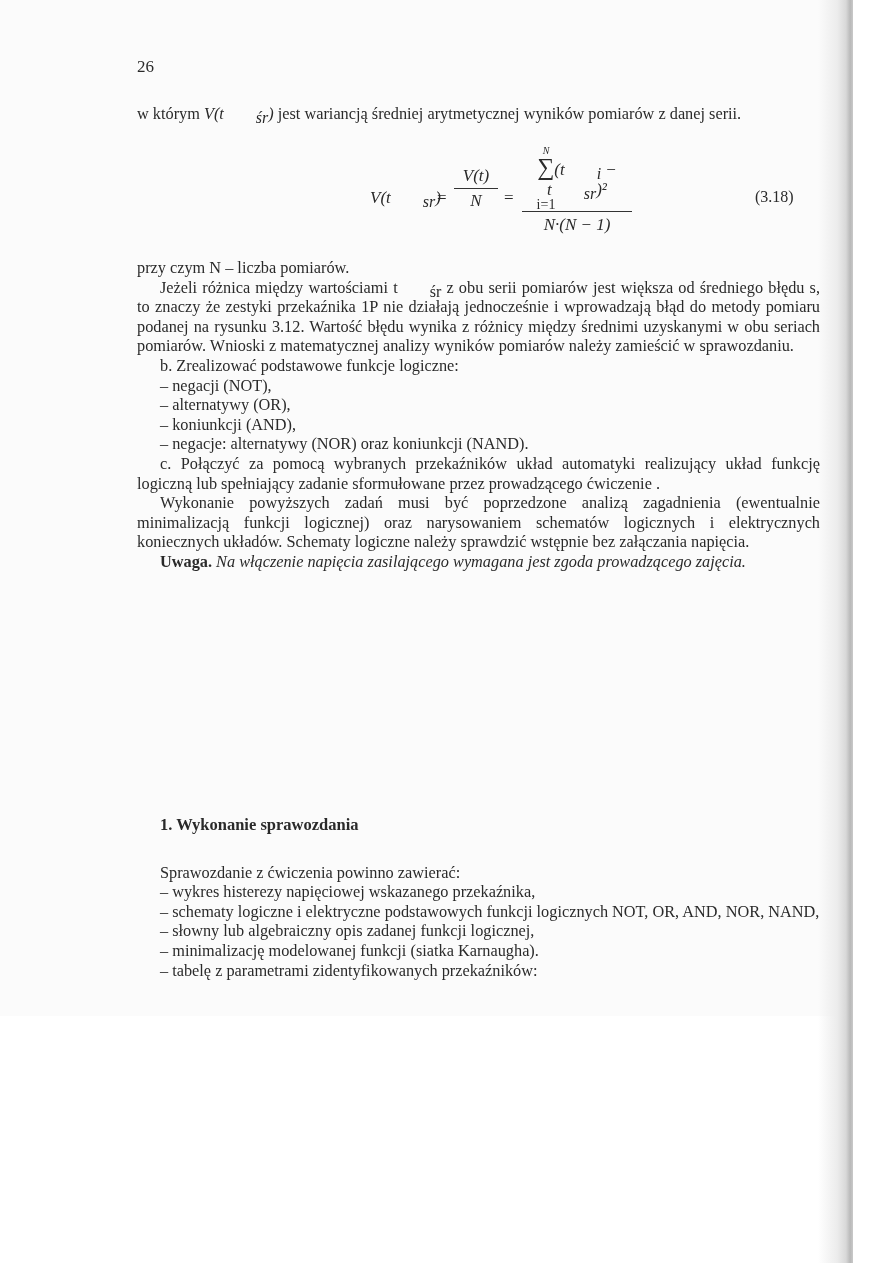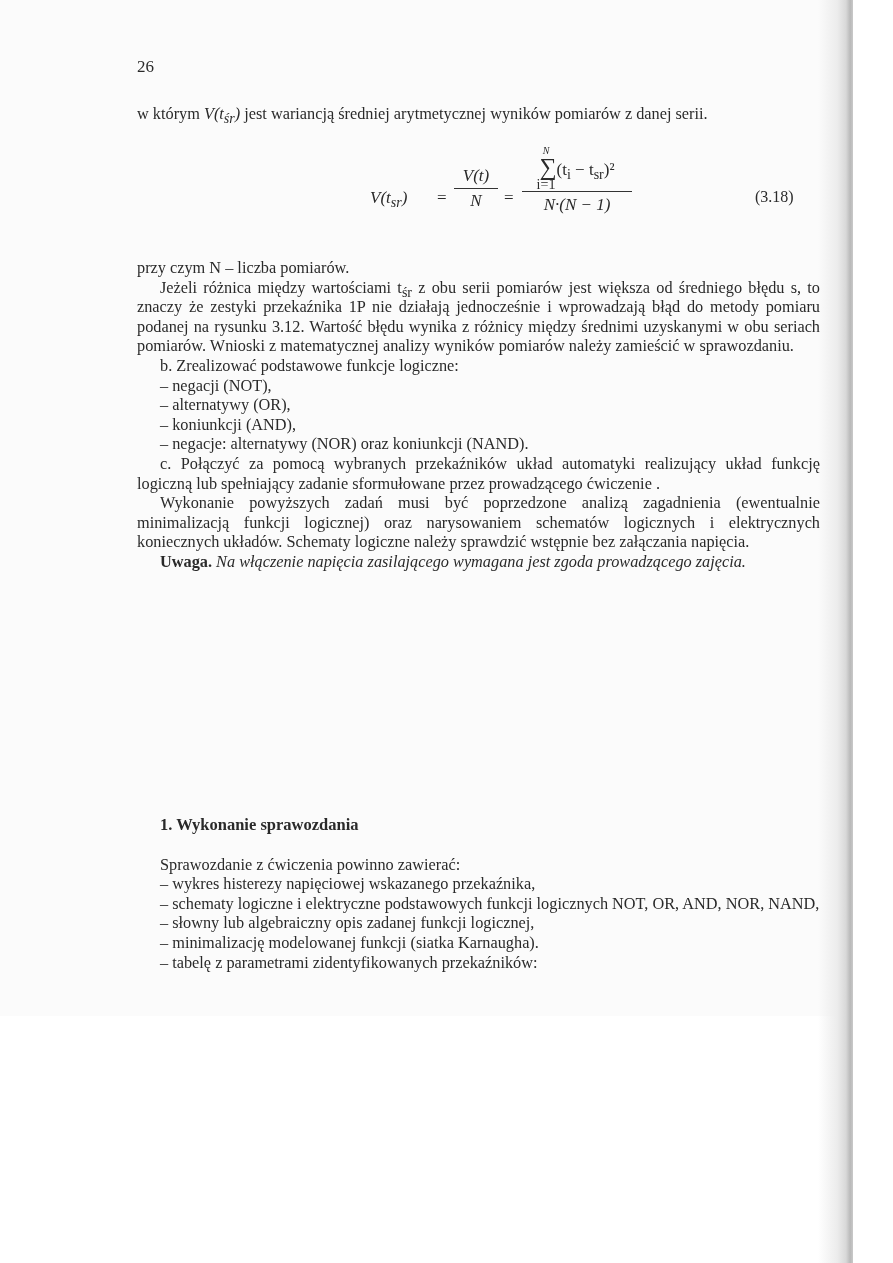--- a/index.html
+++ b/index.html
@@ -17,35 +17,35 @@
     position: absolute; top: 0; left: 818px; width: 35px; height: 1263px;
     background: linear-gradient(to right, rgba(251,251,251,0) 0%, #ececec 55%, #d8d8d8 80%, #b9b9b9 92%, #c9c9c9 100%);
   }
   .text { position: absolute; left: 137px; width: 683px; font-size: 16.3px; line-height: 19.6px; }
   .pagenum { position: absolute; left: 137px; top: 57px; font-size: 17px; }
   p { margin: 0; text-align: justify; }
   .ind { text-indent: 23px; }
   .li { padding-left: 23px; }
   .italic { font-style: italic; }
   .bold { font-weight: bold; margin-top: 16px; }
-  sub { font-size: 14px; line-height: 0; }
+  sub { font-size: 16px; line-height: 0; margin-left: 32px; }
   .formula {
     position: absolute; left: 370px; top: 145px; width: 470px; height: 90px;
     font-size: 17px;
   }
   .f-lhs { position: absolute; left: 0; top: 43px; font-style: italic; }
   .f-frac1 { position: absolute; left: 84px; top: 21px; width: 44px; text-align: center; }
   .f-frac1 .num, .f-frac1 .den { display: block; font-style: italic; }
   .f-frac1 .bar { display: block; border-top: 1px solid #333; margin: 2px 0; }
   .f-eq1 { position: absolute; left: 67px; top: 43px; }
   .f-eq2 { position: absolute; left: 134px; top: 43px; }
   .f-frac2 { position: absolute; left: 152px; top: 0; width: 110px; text-align: center; }
   .f-sum-top { display: block; font-size: 10px; font-style: italic; margin-left: -62px; }
   .f-sum { font-size: 24px; line-height: 22px; }
-  .f-sumexpr { }
+  .f-sumexpr { font-style: italic; }
   .f-sum-bot { display: block; font-size: 14px; margin-left: -62px; line-height: 10px; }
   .f-frac2 .bar { display: block; border-top: 1px solid #333; margin: 1px 0 3px; }
   .f-frac2 .den { display: block; font-style: italic; }
   .f-label { position: absolute; left: 385px; top: 43px; font-size: 16px; }
   .heading { font-weight: bold; font-size: 16.5px; }
 </style>
 </head>
 <body>
 
 <div class="page">
@@ -86,20 +86,20 @@
     <p class="li">– alternatywy (OR),</p>
     <p class="li">– koniunkcji (AND),</p>
     <p class="li">– negacje: alternatywy (NOR) oraz koniunkcji (NAND).</p>
     <p class="ind">c. Połączyć za pomocą wybranych przekaźników układ automatyki realizujący układ funkcję logiczną lub spełniający zadanie sformułowane przez prowadzącego ćwiczenie .</p>
     <p class="ind">Wykonanie powyższych zadań musi być poprzedzone analizą zagadnienia (ewentualnie minimalizacją funkcji logicznej) oraz narysowaniem schematów logicznych i elektrycznych koniecznych układów. Schematy logiczne należy sprawdzić wstępnie bez załączania napięcia.</p>
     <p class="ind"><span class="bold">Uwaga.</span><span class="italic"> Na włączenie napięcia zasilającego wymagana jest zgoda prowadzącego zajęcia.</span></p>
   </div>
 
   <div class="text" style="top:815px;">
     <p class="li heading">1. Wykonanie sprawozdania</p>
-    <p class="li" style="margin-top:20px;">Sprawozdanie z ćwiczenia powinno zawierać:</p>
+    <p class="li" style="margin-top:28px;">Sprawozdanie z ćwiczenia powinno zawierać:</p>
     <p class="li">– wykres histerezy napięciowej wskazanego przekaźnika,</p>
     <p class="ind">– schematy logiczne i elektryczne podstawowych funkcji logicznych NOT, OR, AND, NOR, NAND,</p>
     <p class="li">– słowny lub algebraiczny opis zadanej funkcji logicznej,</p>
     <p class="li">– minimalizację modelowanej funkcji (siatka Karnaugha).</p>
     <p class="li">– tabelę z parametrami zidentyfikowanych przekaźników:</p>
   </div>
 </div>
 
 </body></html>

